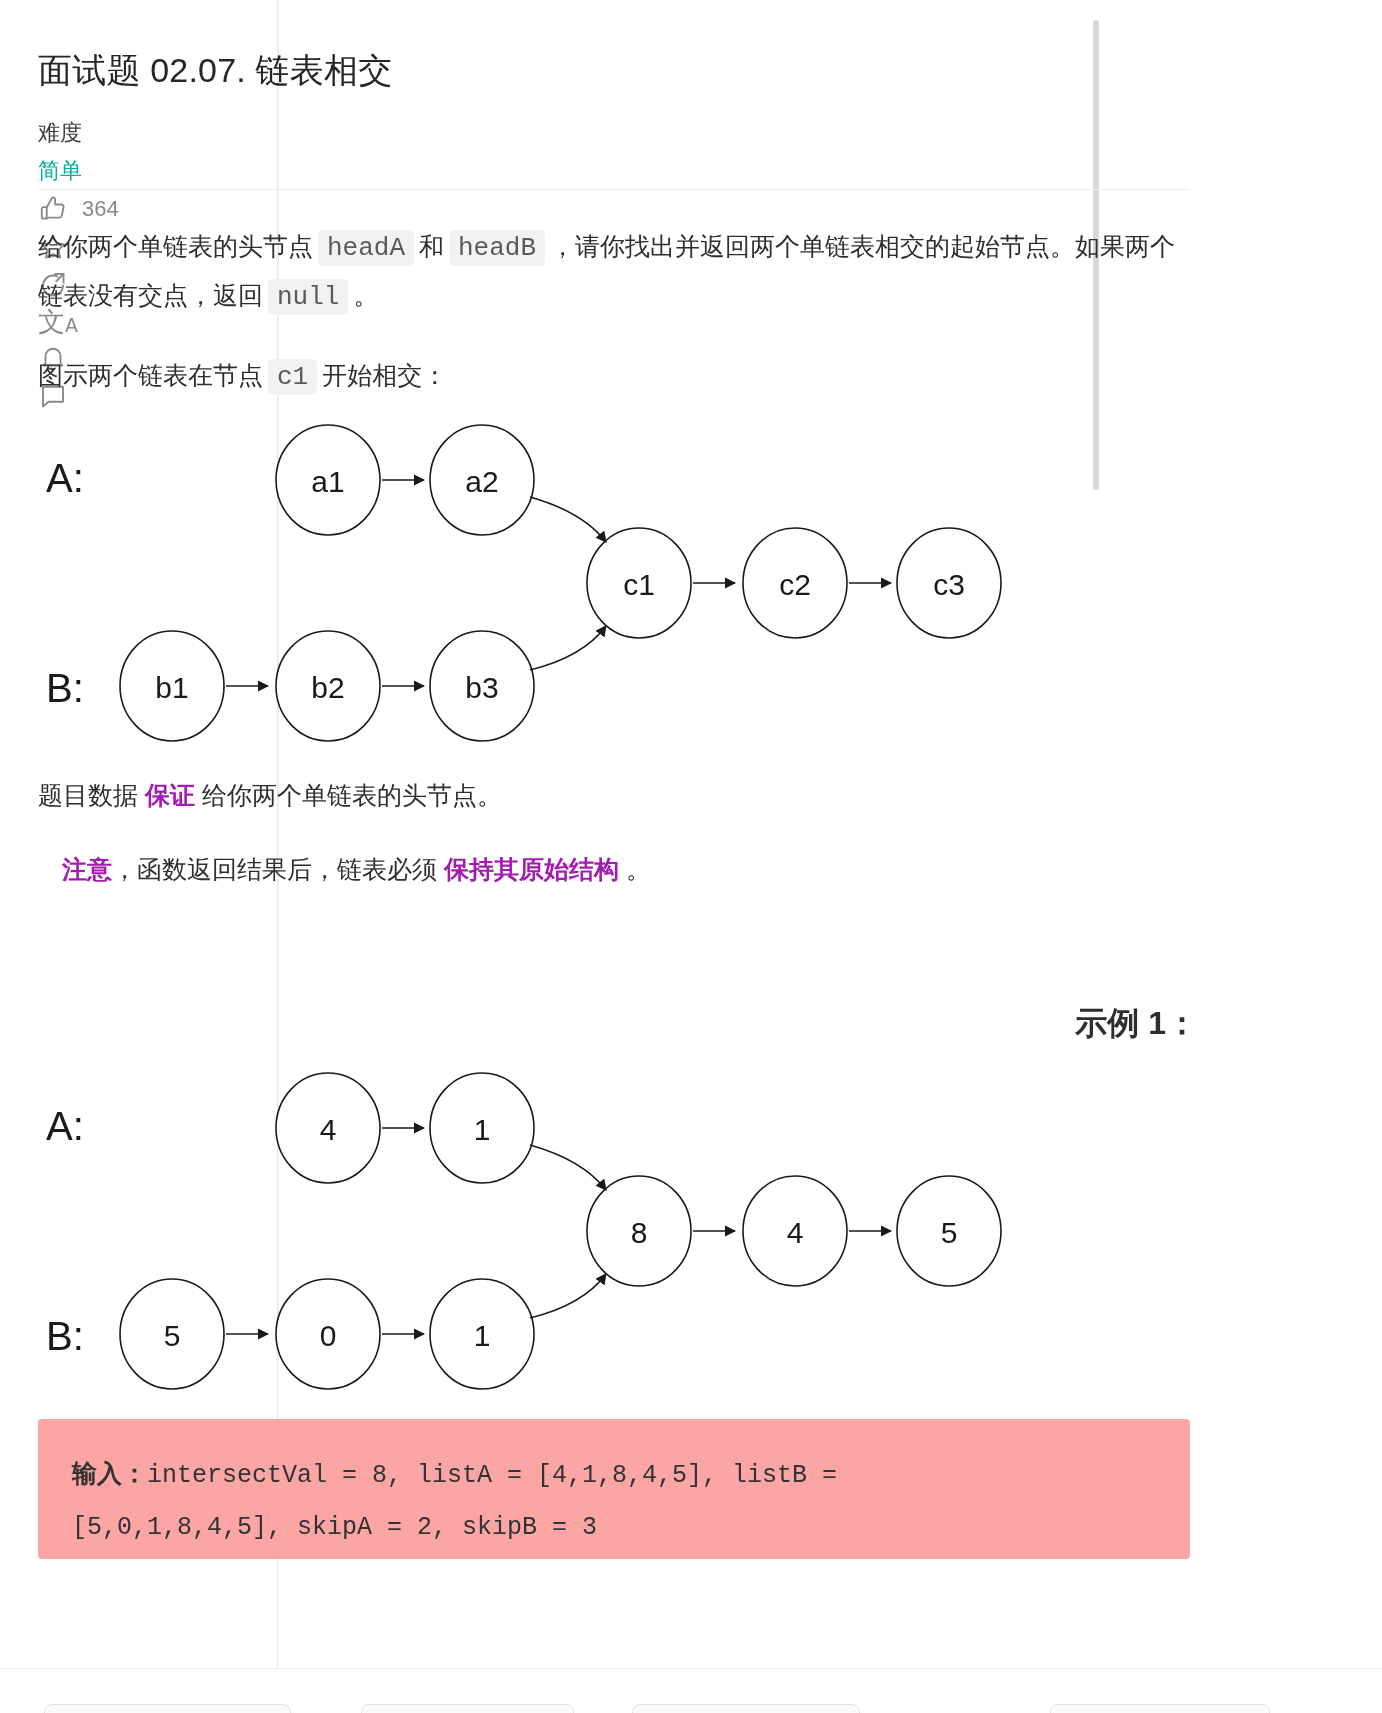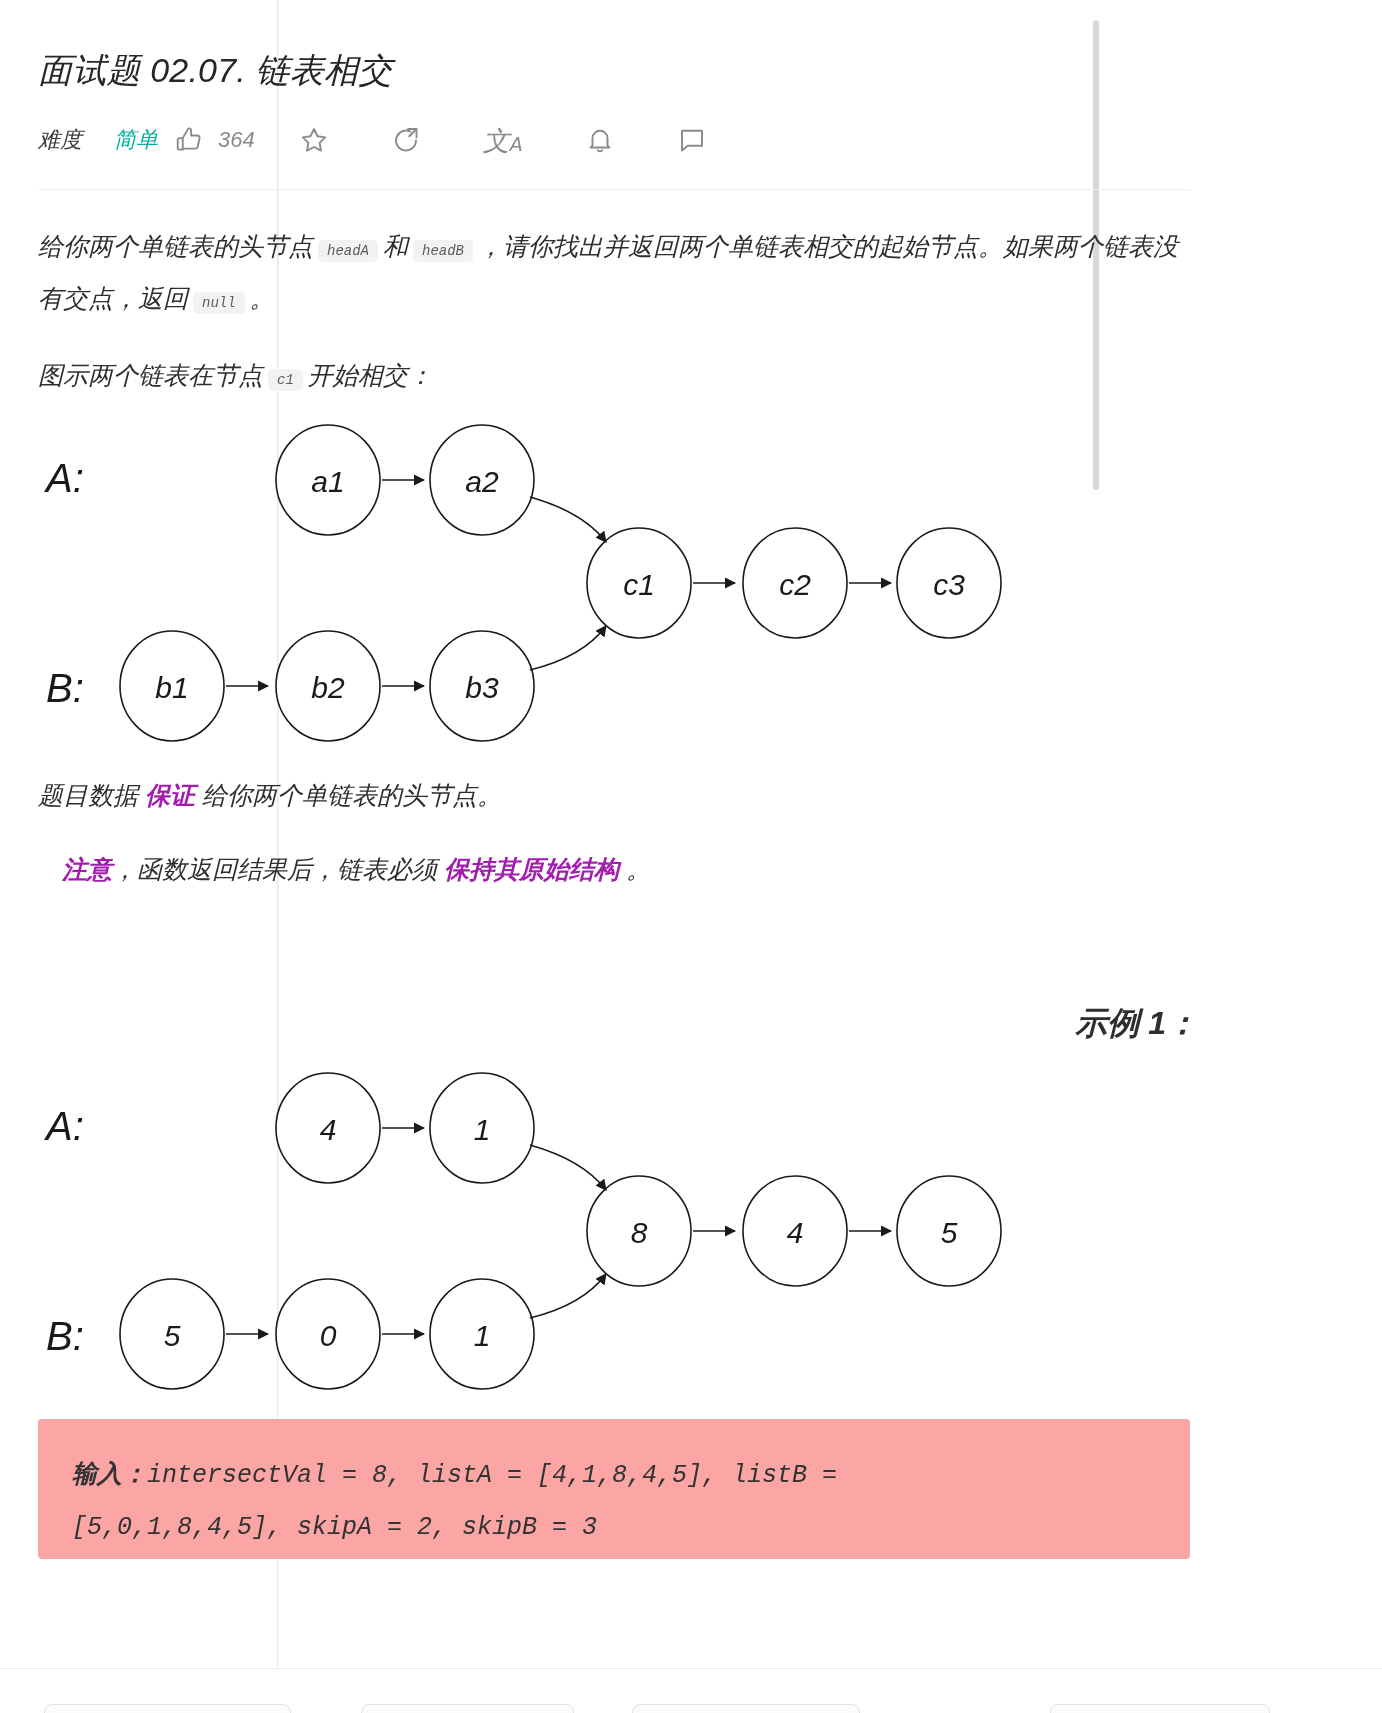--- a/index.html
+++ b/index.html
@@ -13,21 +13,20 @@
     position: relative;
   }
 
   
   .page-shell {
     position: absolute;
     left: 0; top: 0;
     width: 1382px;
     height: 1319px;
     background: #f0f0f0;
-    font-style: italic;
   }
   .left-gutter {
     position: absolute;
     left: 0; top: 0;
     width: 278px; height: 1713px;
     background: #ffffff;
     border-right: 1px solid #eaeaea;
   }
   .right-gutter {
     position: absolute;
@@ -82,22 +81,23 @@
     letter-spacing: 0.2px;
     white-space: nowrap;
   }
 
   .meta-row {
     position: absolute;
     left: 38px;
     top: 118px;
     height: 44px;
     display: flex;
-    align-items: center;
-    gap: 16px;
+    align-items: flex-start;
+    gap: 8px;
+    flex-direction: column;
   }
   .meta-label {
     font-size: 22px;
     color: #3c3c3c;
     margin-right: 16px;
   }
   .meta-difficulty {
     font-size: 22px;
     color: #00af9b;
   }
@@ -144,21 +144,21 @@
   .p2 { top: 352px; }
   .p3 { top: 772px; }
   .p4 { top: 846px; margin-left: 24px; }
   .p-example { top: 1000px; font-weight: bold; font-size: 32px; text-align: right; }
 
   code.inline {
     background: #f2f2f2;
     border-radius: 5px;
     padding: 3px 9px;
     font-family: "Liberation Mono", "DejaVu Sans Mono", monospace;
-    font-size: 14px;
+    font-size: 26px;
     color: #5b5b5b;
     margin: 0 5px;
   }
   b.strong { font-weight: bold; color: #a21caf; }
 
   
   .diagram {
     position: absolute;
     left: 38px;
   }

